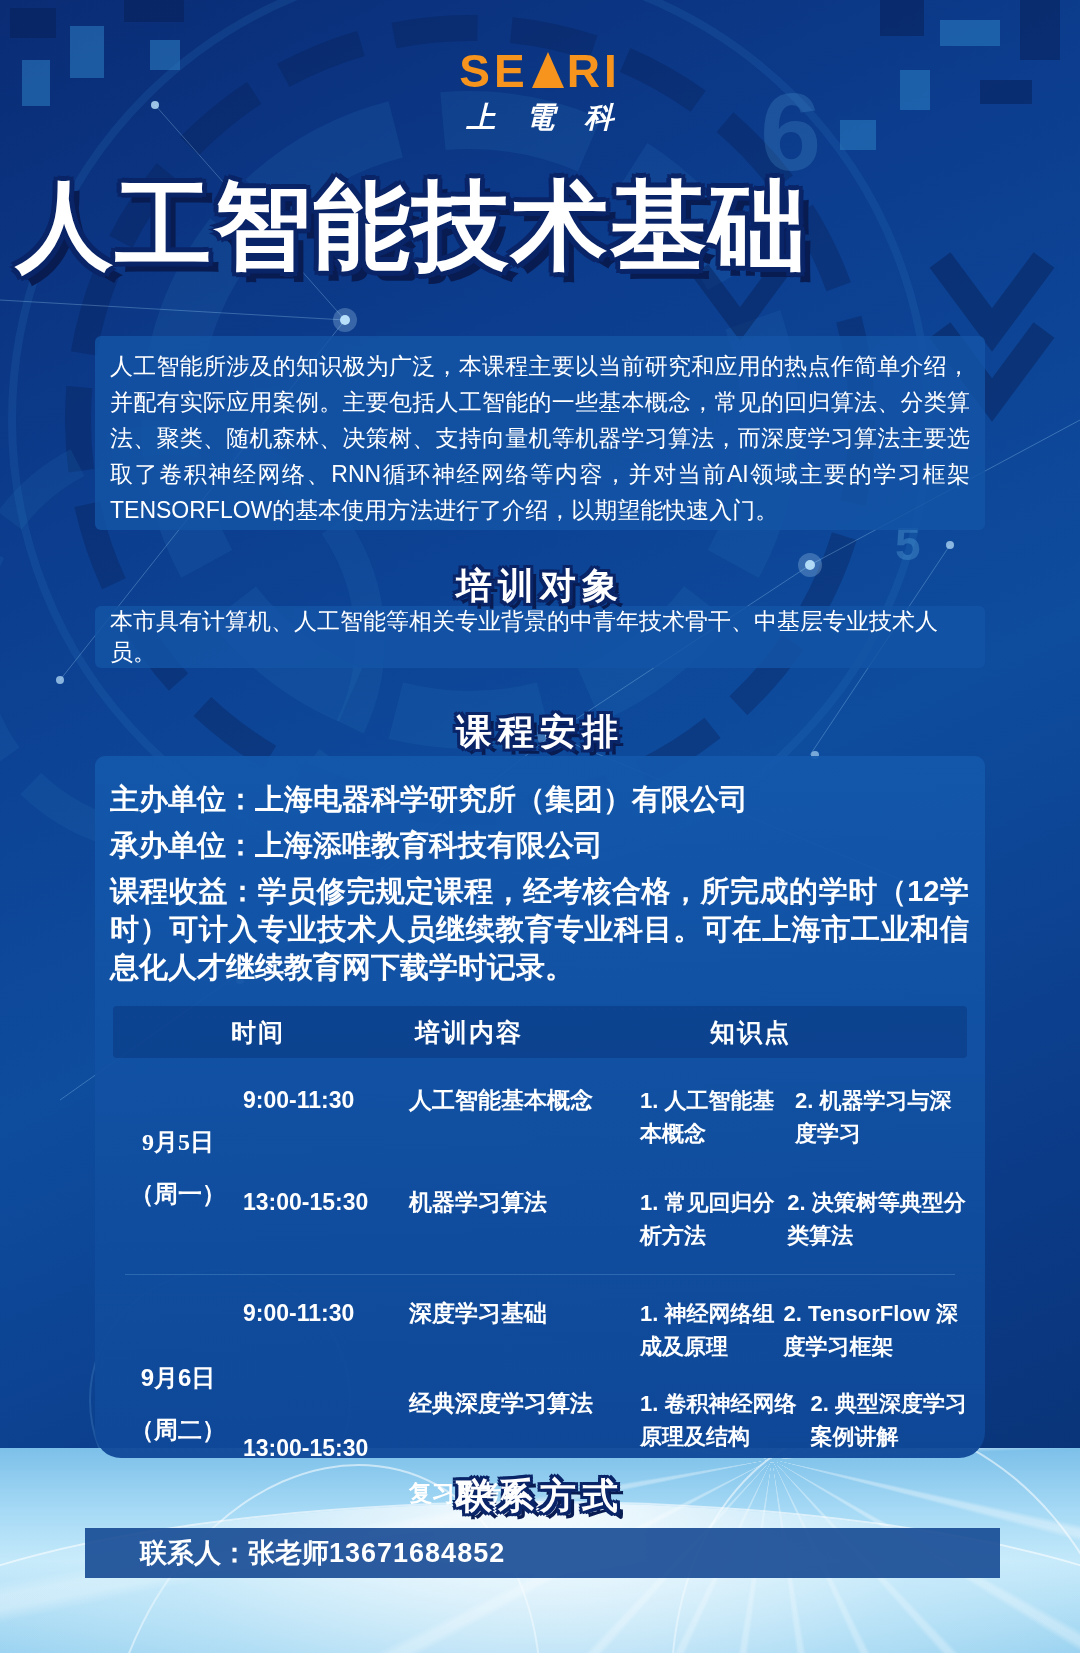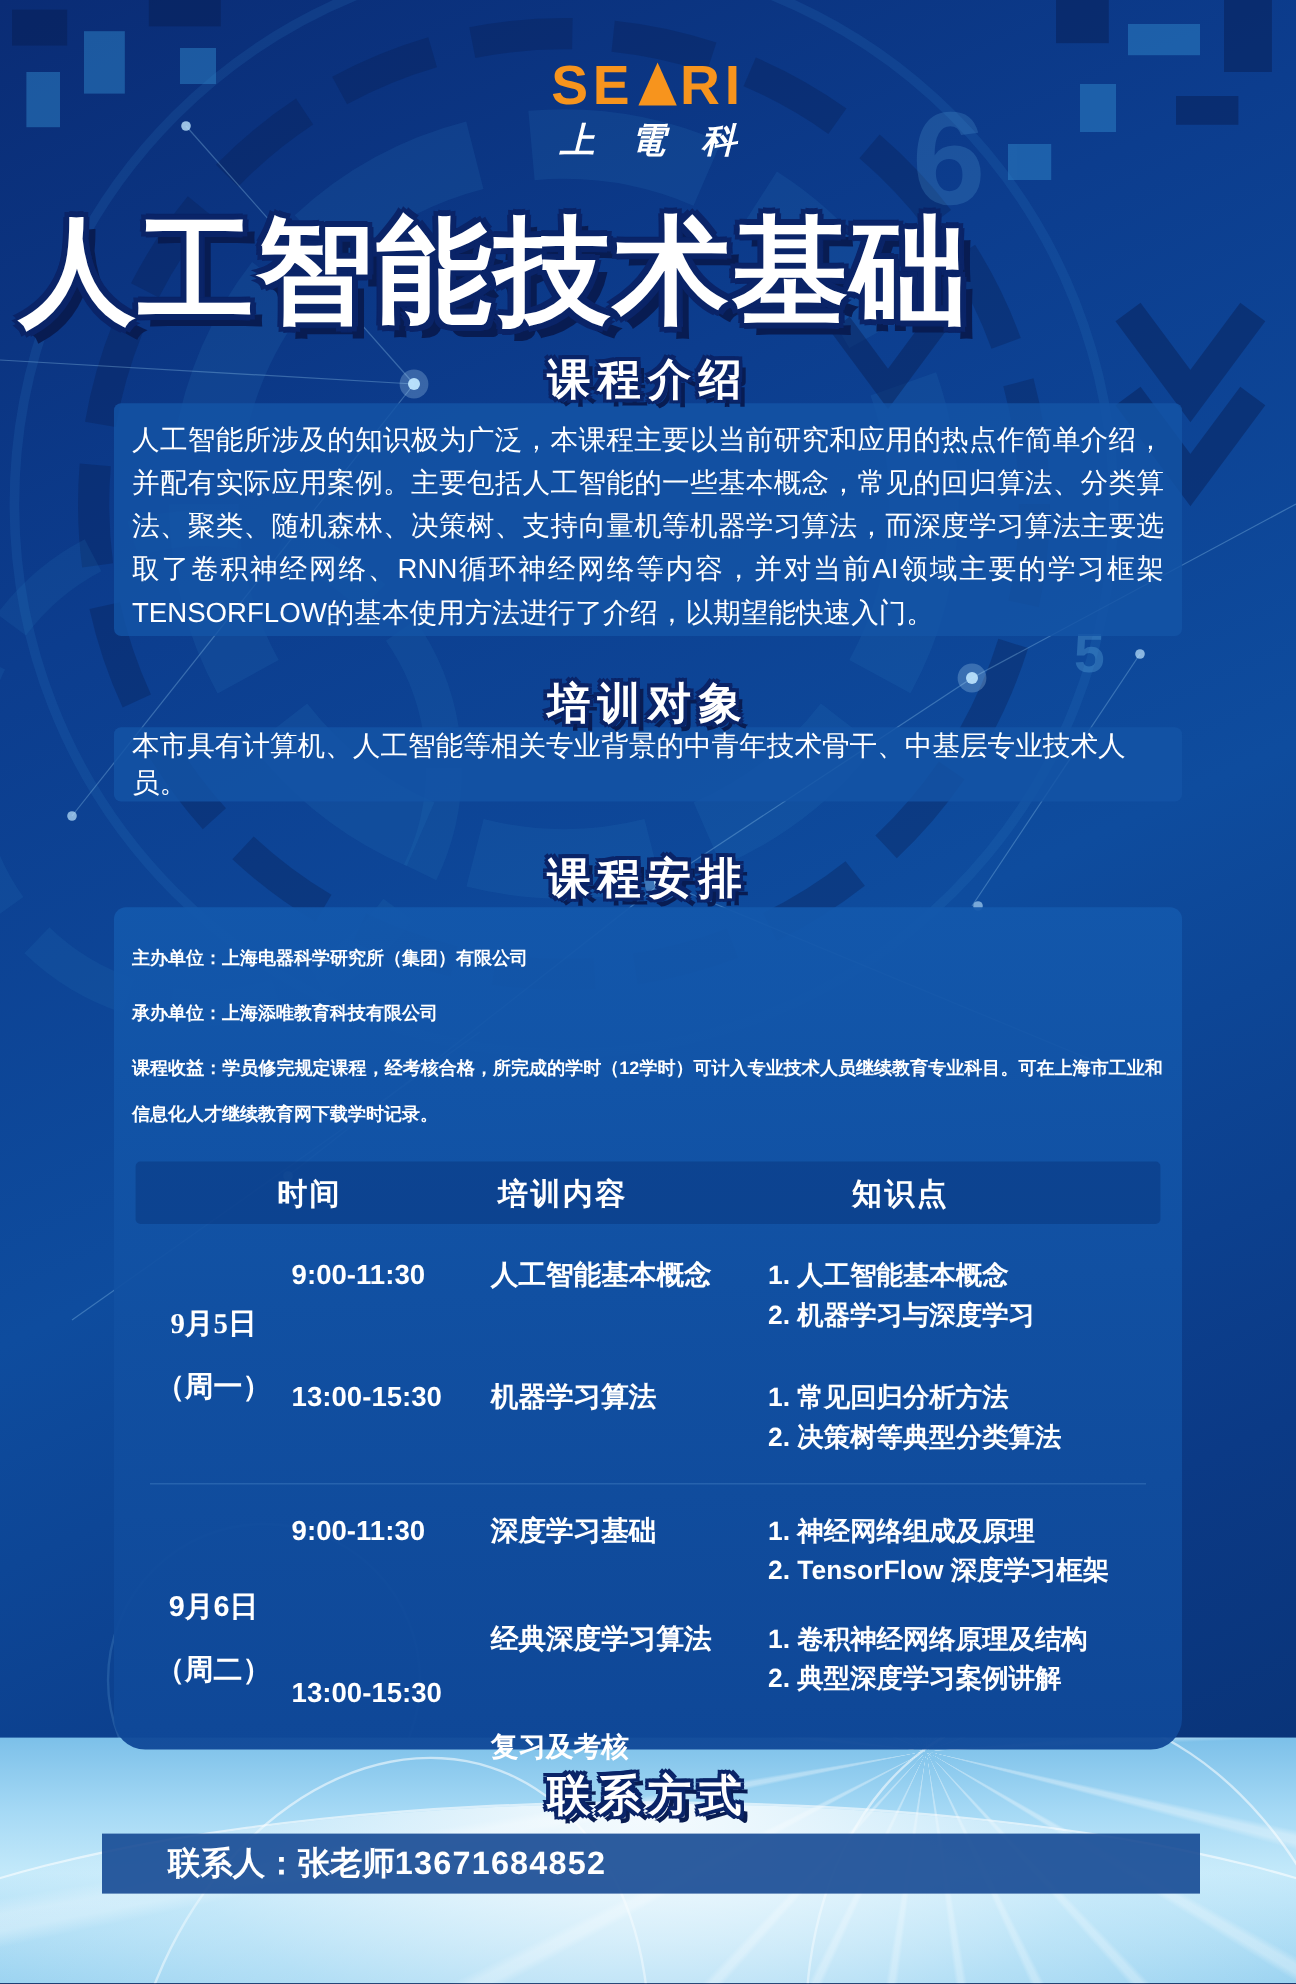--- a/index.html
+++ b/index.html
@@ -38,39 +38,39 @@
   .band-intro p{margin:0;font-size:23px;font-weight:400;line-height:36px;text-align:justify;}
   .band-audience{top:606px;height:62px;display:flex;align-items:center;padding:0 15px;}
   .band-audience p{margin:0;font-size:23px;font-weight:400;}
   
   .panel{
     position:absolute;top:756px;left:95px;width:890px;height:702px;z-index:3;box-sizing:border-box;
     background:linear-gradient(180deg,rgba(19,88,172,0.93) 0%,rgba(15,72,152,0.95) 100%);
     border-radius:10px 10px 26px 26px;
   }
   .info{padding:24px 16px 0 15px;}
-  .info-line{margin:0 0 8px;font-size:15px;font-weight:700;line-height:38px;text-align:justify;}
+  .info-line{margin:0 0 8px;font-size:29px;font-weight:700;line-height:38px;text-align:justify;}
   .sched-table{margin:20px 18px 0 18px;}
   .thead{
     display:grid;grid-template-columns:290px 250px 1fr;align-items:center;height:52px;
     background:rgba(8,48,116,0.42);border-radius:4px;font-size:25px;font-weight:700;letter-spacing:2px;
   }
   .th-time{text-align:center;}
   .th-content{padding-left:12px;}
   .th-points{padding-left:57px;}
   .tgroup{display:grid;grid-template-columns:130px 160px 237px 1fr;align-items:start;}
   .tgroup-1{padding:26px 0 18px;row-gap:36px;}
   .tgroup-2{padding:18px 0 12px;row-gap:24px;}
   .date{text-align:center;font-size:24px;font-weight:700;line-height:52px;align-self:center;grid-column:1;}
   .tgroup-1 .date{grid-row:1 / span 2;font-family:Liberation Serif, serif;}
   .tgroup-2 .date{grid-row:1 / span 3;}
   .cell{font-size:23px;font-weight:700;line-height:33px;}
   .cell.time{grid-column:2;}
   .cell.content{grid-column:3;padding-left:6px;}
-  .cell.points{grid-column:4;display:flex;flex-direction:column;font-size:22px;line-height:33px;}
+  .cell.points{grid-column:4;display:flex;flex-direction:row;font-size:22px;line-height:33px;}
   .gr1{grid-row:1;} .gr2{grid-row:2;} .gr3{grid-row:3;}
   .time-span2{grid-row:2 / span 2;align-self:center;}
   .group-divider{height:1px;margin:4px 12px;background:rgba(130,190,240,0.25);}
   
   .footer{
     position:absolute;top:1448px;left:0;width:1080px;height:205px;overflow:hidden;z-index:2;
     background:linear-gradient(180deg,#7cc0e9 0%,#a5d9f5 30%,#c3e9fa 55%,#93cfef 100%);
   }
   .rays{
     position:absolute;inset:-40px;opacity:0.45;
@@ -152,21 +152,20 @@
     </g>
   </svg>
 
   <header class="logo">
     <div class="logo-brand"><span>SE</span><span class="tri"></span><span>RI</span></div>
     <div class="logo-sub">上電科</div>
   </header>
 
   <h1 class="title">人工智能技术基础</h1>
 
-  <h2 class="heading h-intro">课程介绍</h2>
   <div class="band band-intro">
     <p>人工智能所涉及的知识极为广泛，本课程主要以当前研究和应用的热点作简单介绍，并配有实际应用案例。主要包括人工智能的一些基本概念，常见的回归算法、分类算法、聚类、随机森林、决策树、支持向量机等机器学习算法，而深度学习算法主要选取了卷积神经网络、RNN循环神经网络等内容，并对当前AI领域主要的学习框架TENSORFLOW的基本使用方法进行了介绍，以期望能快速入门。</p>
   </div>
 
   <h2 class="heading h-audience">培训对象</h2>
   <div class="band band-audience">
     <p>本市具有计算机、人工智能等相关专业背景的中青年技术骨干、中基层专业技术人员。</p>
   </div>
 
   <h2 class="heading h-schedule">课程安排</h2>

